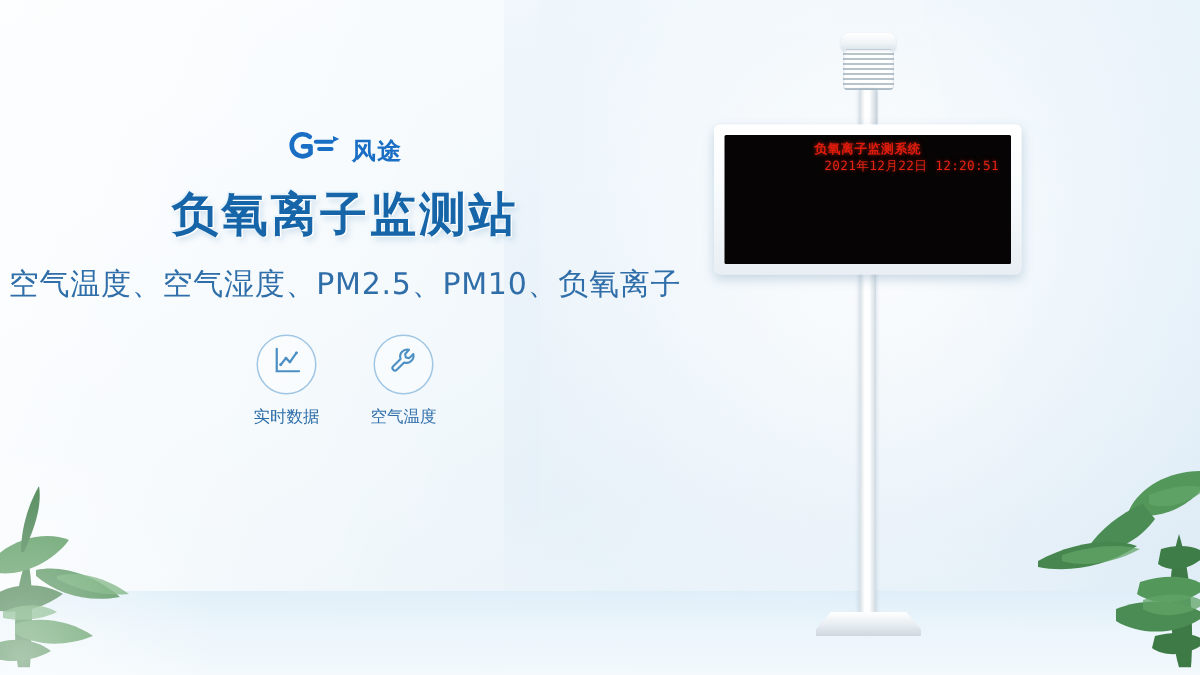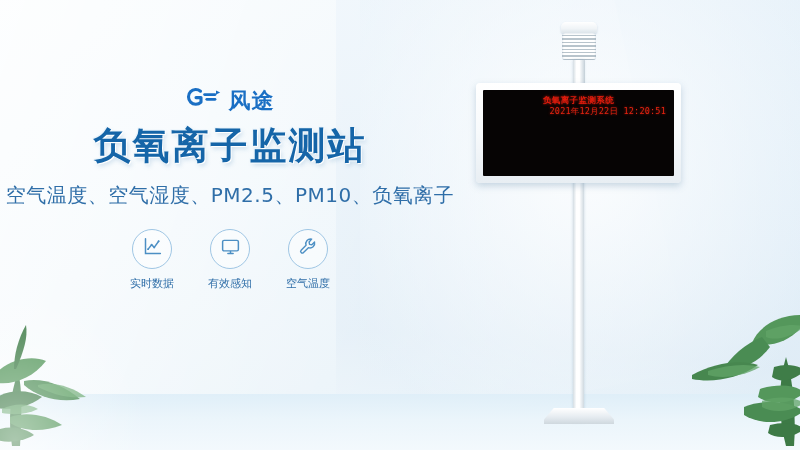--- a/index.html
+++ b/index.html
@@ -72,31 +72,31 @@
 
   .logo-row {
     display: flex;
     align-items: center;
     justify-content: center;
     gap: 7px;
     height: 30px;
   }
   .logo-mark { display: block; }
   .logo-word {
-    font-size: 22px;
+    font-size: 16px;
     font-weight: bold;
     color: #1a6fc4;
     letter-spacing: 1px;
     line-height: 1;
     font-family: "DejaVu Sans", "Liberation Sans", sans-serif;
   }
 
   .main-title {
     margin-top: 11px;
-    font-size: 37px;
+    font-size: 31px;
     font-weight: bold;
     letter-spacing: 2px;
     color: #1565a8;
     line-height: 1.05;
     font-family: "DejaVu Sans", "Liberation Sans", sans-serif;
     text-shadow:
       1px 1px 0 #ffffff,
       -1px -1px 0 #eaf4fb,
       2px 3px 4px rgba(110,160,200,0.30);
   }
@@ -326,32 +326,20 @@
               <circle cx="11" cy="10" r="1.1" fill="#4c8fc4"></circle>
               <circle cx="14" cy="13" r="1.1" fill="#4c8fc4"></circle>
               <circle cx="19" cy="6" r="1.1" fill="#4c8fc4"></circle>
             </svg>
           </span>
         </div>
         <div class="feature-label">实时数据</div>
       </div>
 
 
-      <div class="feature">
-        <div class="feature-circle">
-          <span>
-            <svg width="21" height="21" viewBox="0 0 24 24">
-              <rect x="3" y="5" width="18" height="12" rx="1.6" fill="none" stroke="#4c8fc4" stroke-width="1.7"></rect>
-              <path d="M9 20 L15 20" stroke="#4c8fc4" stroke-width="1.7" stroke-linecap="round"></path>
-              <path d="M12 17 L12 20" stroke="#4c8fc4" stroke-width="1.7"></path>
-            </svg>
-          </span>
-        </div>
-        <div class="feature-label">有效感知</div>
-      </div>
 
       <div class="feature">
         <div class="feature-circle">
           <span>
             <svg width="21" height="21" viewBox="0 0 24 24">
               <path d="M15.6 3.6 a5.4 5.4 0 0 0 -6.4 7.0 L3.6 16.2 a1.9 1.9 0 0 0 2.7 2.7 l5.6 -5.6
                        a5.4 5.4 0 0 0 7.0 -6.4 l-3.1 3.1 l-2.6 -0.5 l-0.5 -2.6 z" fill="none" stroke="#4c8fc4" stroke-width="1.6" stroke-linejoin="round"></path>
             </svg>
           </span>
         </div>

